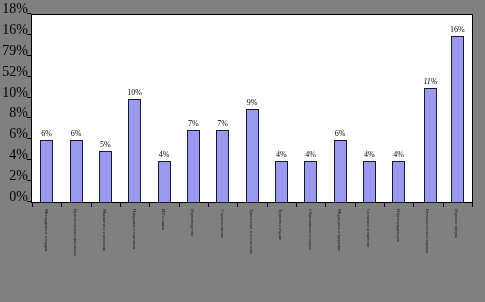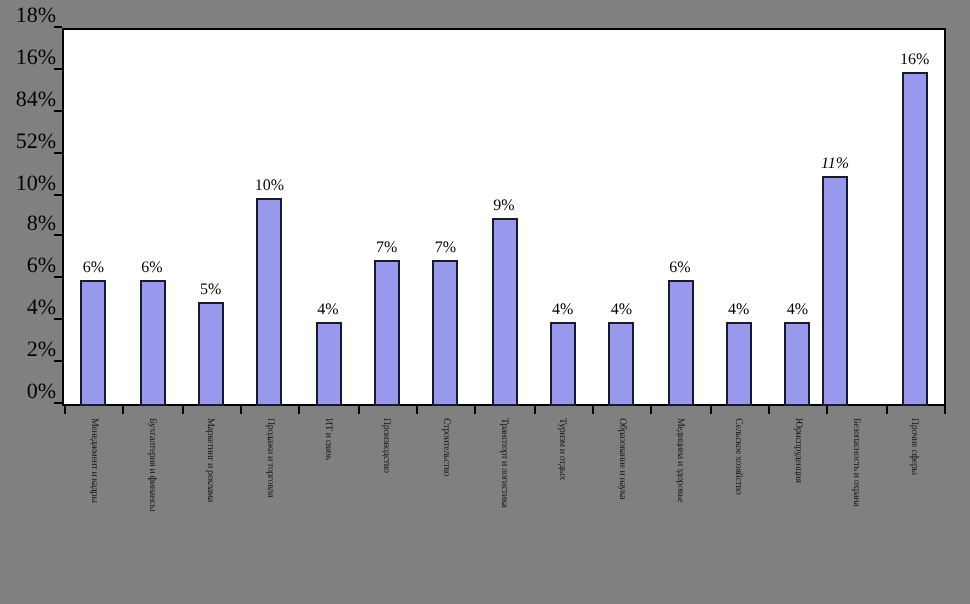--- a/index.html
+++ b/index.html
@@ -36,21 +36,21 @@
     top: 8px;
     width: 28px;
     height: 201px;
   }
   .ytick {
     position: absolute;
     right: 0px;
     height: 11px;
     line-height: 11px;
     text-align: center;
-    font-size: 11px;
+    font-size: 14px;
     color: #000000;
     white-space: nowrap;
     font-family: "Liberation Serif", "DejaVu Serif", serif;
   }
   #y-tick-marks {
     position: absolute;
     left: 27px;
     top: 13px;
     width: 5px;
     height: 191px;
@@ -141,21 +141,21 @@
   <div id="plot-frame"></div>
 
   <div id="y-axis-labels">
       <div class="ytick" style="top: 183px;">0%</div>
       <div class="ytick" style="top: 162.111px;">2%</div>
       <div class="ytick" style="top: 141.222px;">4%</div>
       <div class="ytick" style="top: 120.333px;">6%</div>
       <div class="ytick" style="top: 99.4444px;">8%</div>
       <div class="ytick" style="top: 78.5556px;">10%</div>
       <div class="ytick" style="top: 57.6667px;">52%</div>
-      <div class="ytick" style="top: 36.7778px;">84%</div>
+      <div class="ytick" style="top: 36.7778px;">79%</div>
       <div class="ytick" style="top: 15.8889px;">16%</div>
       <div class="ytick" style="top: -5px;">18%</div>
     </div>
   <div id="y-tick-marks">
       <div class="ytickmark" style="top: 188px;"></div>
       <div class="ytickmark" style="top: 167.111px;"></div>
       <div class="ytickmark" style="top: 146.222px;"></div>
       <div class="ytickmark" style="top: 125.333px;"></div>
       <div class="ytickmark" style="top: 104.444px;"></div>
       <div class="ytickmark" style="top: 83.5556px;"></div>
@@ -211,21 +211,21 @@
         <div class="bar-value" style="bottom: 64.6667px;">6%</div>
       </div>
       <div class="bar-slot" style="left: 330.833px; width: 13px;">
         <div class="bar-rect" style="height: 41.7778px; background: rgb(153, 153, 238); border-color: rgb(26, 26, 46);"></div>
         <div class="bar-value" style="bottom: 43.7778px;">4%</div>
       </div>
       <div class="bar-slot" style="left: 360.167px; width: 13px;">
         <div class="bar-rect" style="height: 41.7778px; background: rgb(153, 153, 238); border-color: rgb(26, 26, 46);"></div>
         <div class="bar-value" style="bottom: 43.7778px;">4%</div>
       </div>
-      <div class="bar-slot" style="left: 379px; width: 13px; font-style: italic;">
+      <div class="bar-slot" style="left: 392px; width: 13px; font-style: italic;">
         <div class="bar-rect" style="height: 114.889px; background: rgb(153, 153, 238); border-color: rgb(26, 26, 46);"></div>
         <div class="bar-value" style="bottom: 116.889px;">11%</div>
       </div>
       <div class="bar-slot" style="left: 418.833px; width: 13px;">
         <div class="bar-rect" style="height: 167.111px; background: rgb(153, 153, 238); border-color: rgb(26, 26, 46);"></div>
         <div class="bar-value" style="bottom: 169.111px;">16%</div>
       </div>
     </div>
 
   <div id="x-tick-marks">

